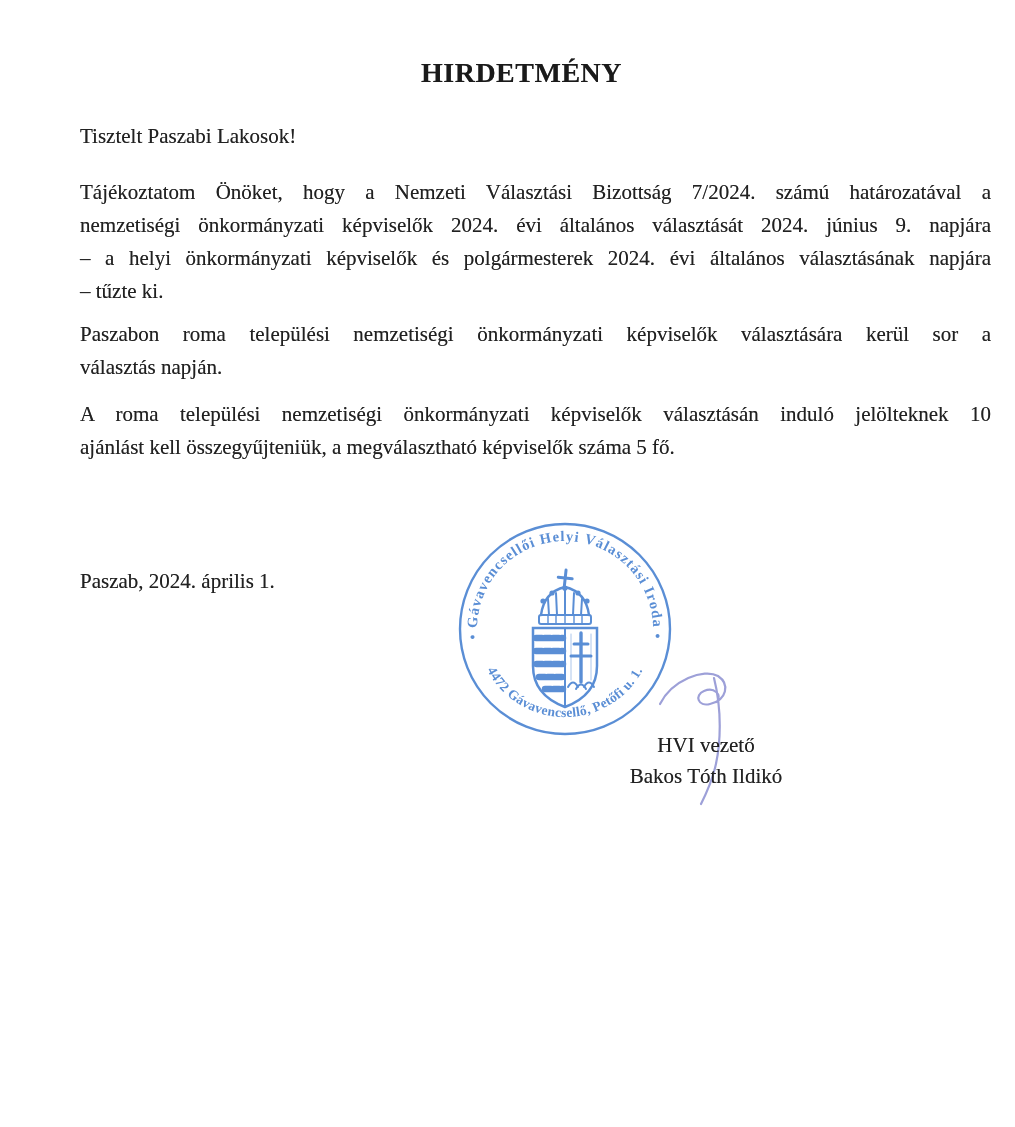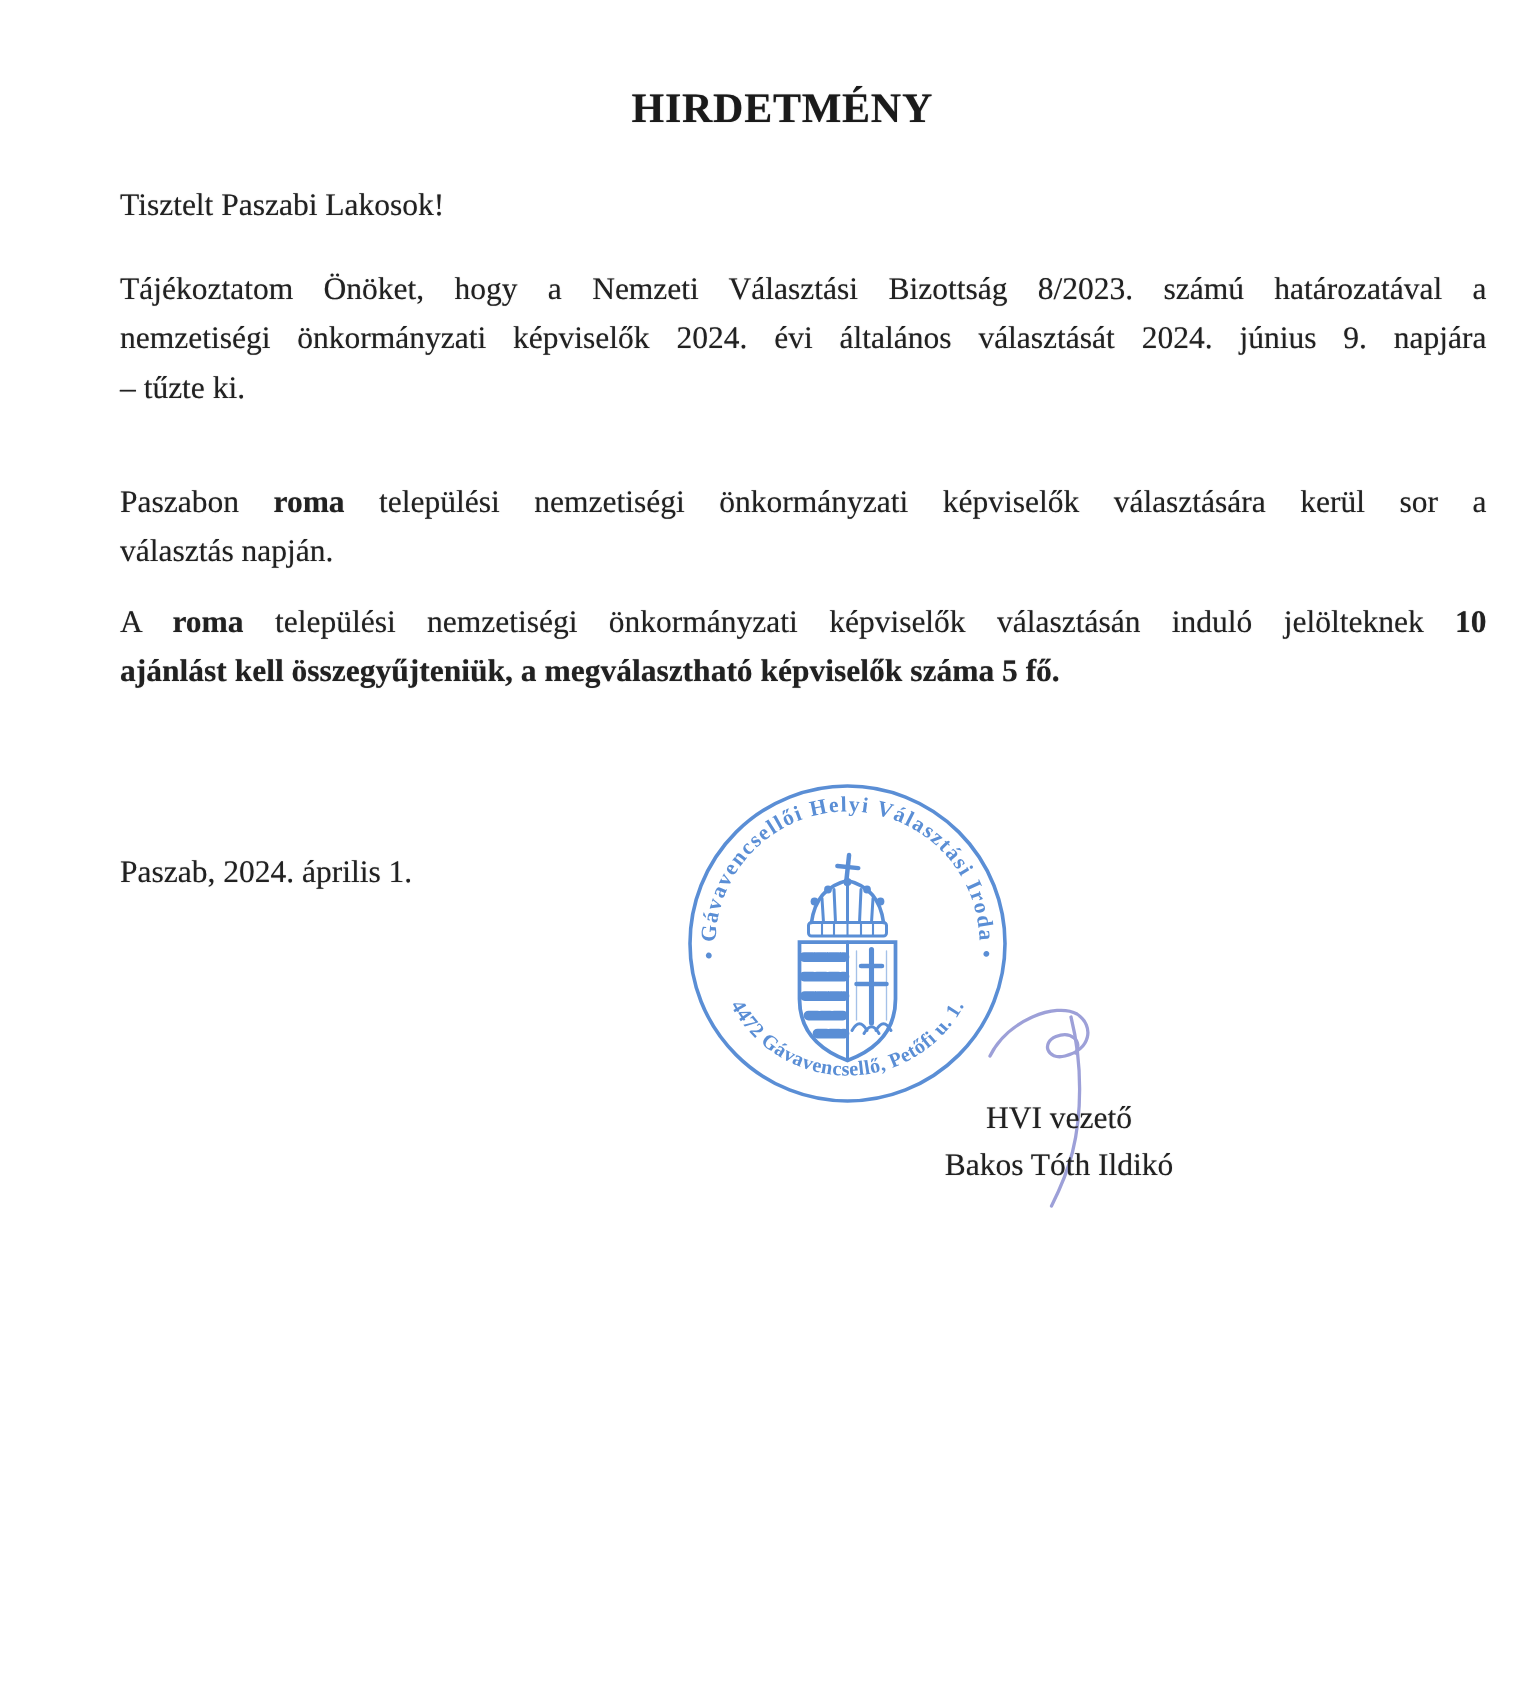--- a/index.html
+++ b/index.html
@@ -33,21 +33,21 @@
 
   .jline { text-align: justify; text-align-last: justify; text-justify: inter-word; }
   .lline { text-align: left; }
 
   .greeting { top: 120px; }
   .para-1 { top: 176px; }
   .para-2 { top: 318px; }
   .para-3 { top: 398px; }
   .date-line { top: 565px; }
 
-  b { font-weight: 700; }
+  b { font-weight: 400; }
 
   .stamp-svg { left: 452px; top: 512px; }
   .sig-svg   { left: 652px; top: 666px; }
 
   .sign-block {
     left: 581px; top: 730px; width: 250px;
     text-align: center;
     font-size: 21px; line-height: 31px;
     text-shadow: 0 0 0.6px rgba(25,25,25,0.5);
   }
@@ -62,22 +62,23 @@
 </head>
 <body>
 
 <div>
 
   <div class="abs doc-title">HIRDETMÉNY</div>
 
   <div class="abs para greeting body-text lline">Tisztelt Paszabi Lakosok!</div>
 
   <div class="abs para para-1 body-text">
-    <div class="jline">Tájékoztatom Önöket, hogy a Nemzeti Választási Bizottság 8/2023. számú határozatával a</div>
+    <div class="jline">Tájékoztatom Önöket, hogy a Nemzeti Választási Bizottság 7/2024. számú határozatával a</div>
     <div class="jline">nemzetiségi önkormányzati képviselők 2024. évi általános választását 2024. június 9. napjára</div>
+    <div class="jline">– a helyi önkormányzati képviselők és polgármesterek 2024. évi általános választásának napjára</div>
     <div class="lline">– tűzte ki.</div>
   </div>
 
   <div class="abs para para-2 body-text">
     <div class="jline"><span>Paszabon </span><b>roma</b><span> települési nemzetiségi önkormányzati képviselők választására kerül sor a</span></div>
     <div class="lline">választás napján.</div>
   </div>
 
   <div class="abs para para-3 body-text">
     <div class="jline"><span>A </span><b>roma</b><span> települési nemzetiségi önkormányzati képviselők választásán induló jelölteknek </span><b>10</b></div>

